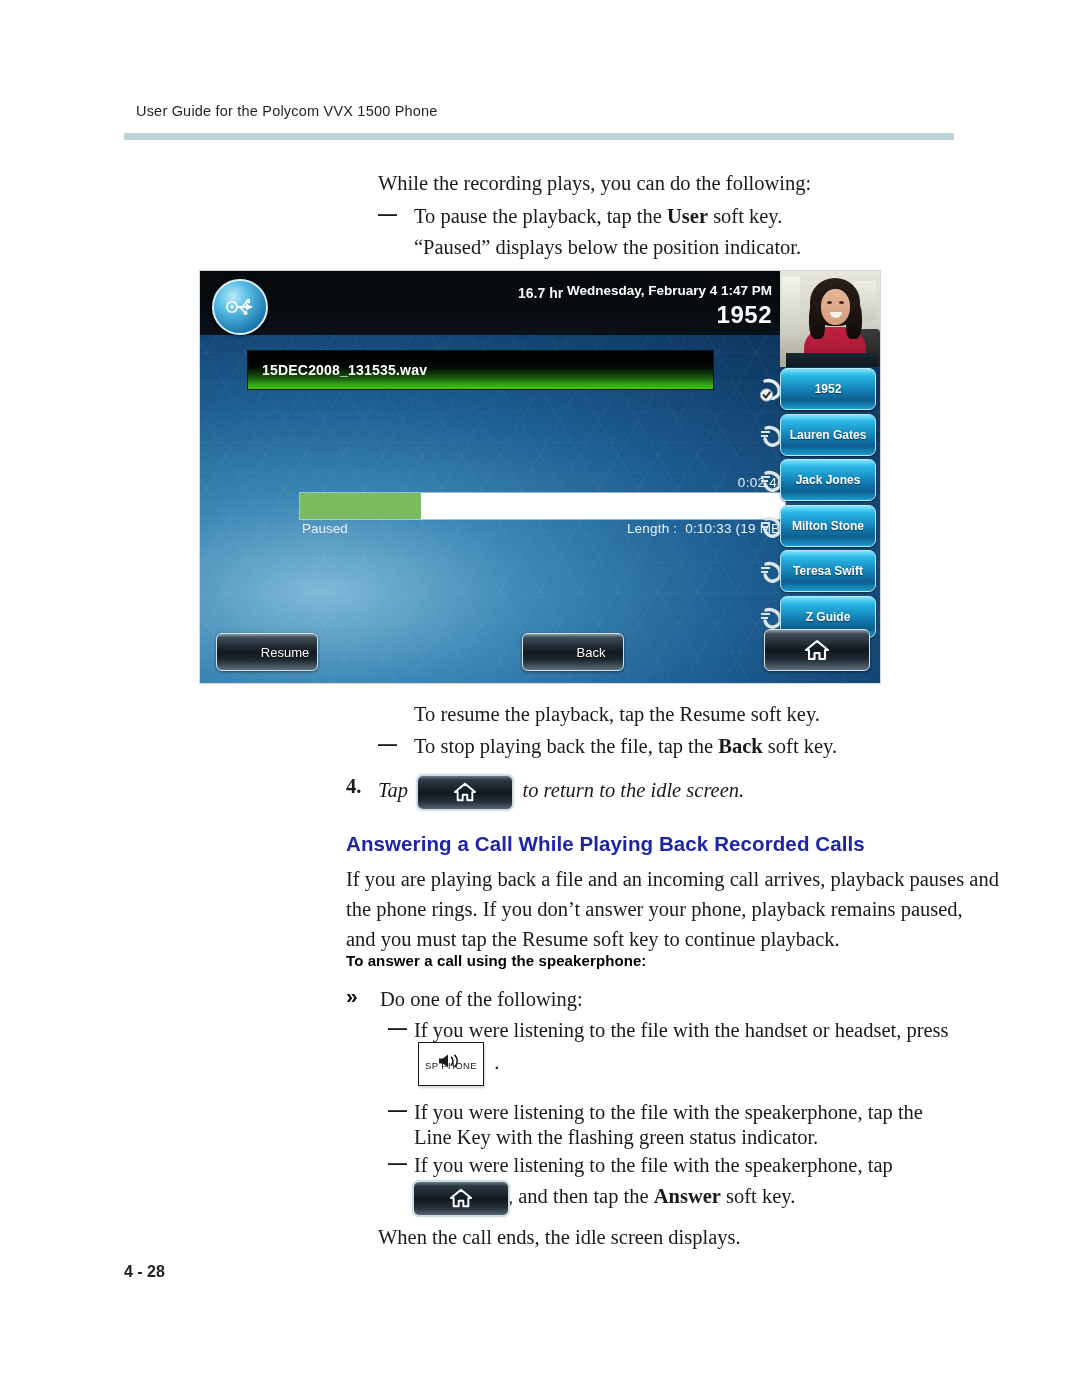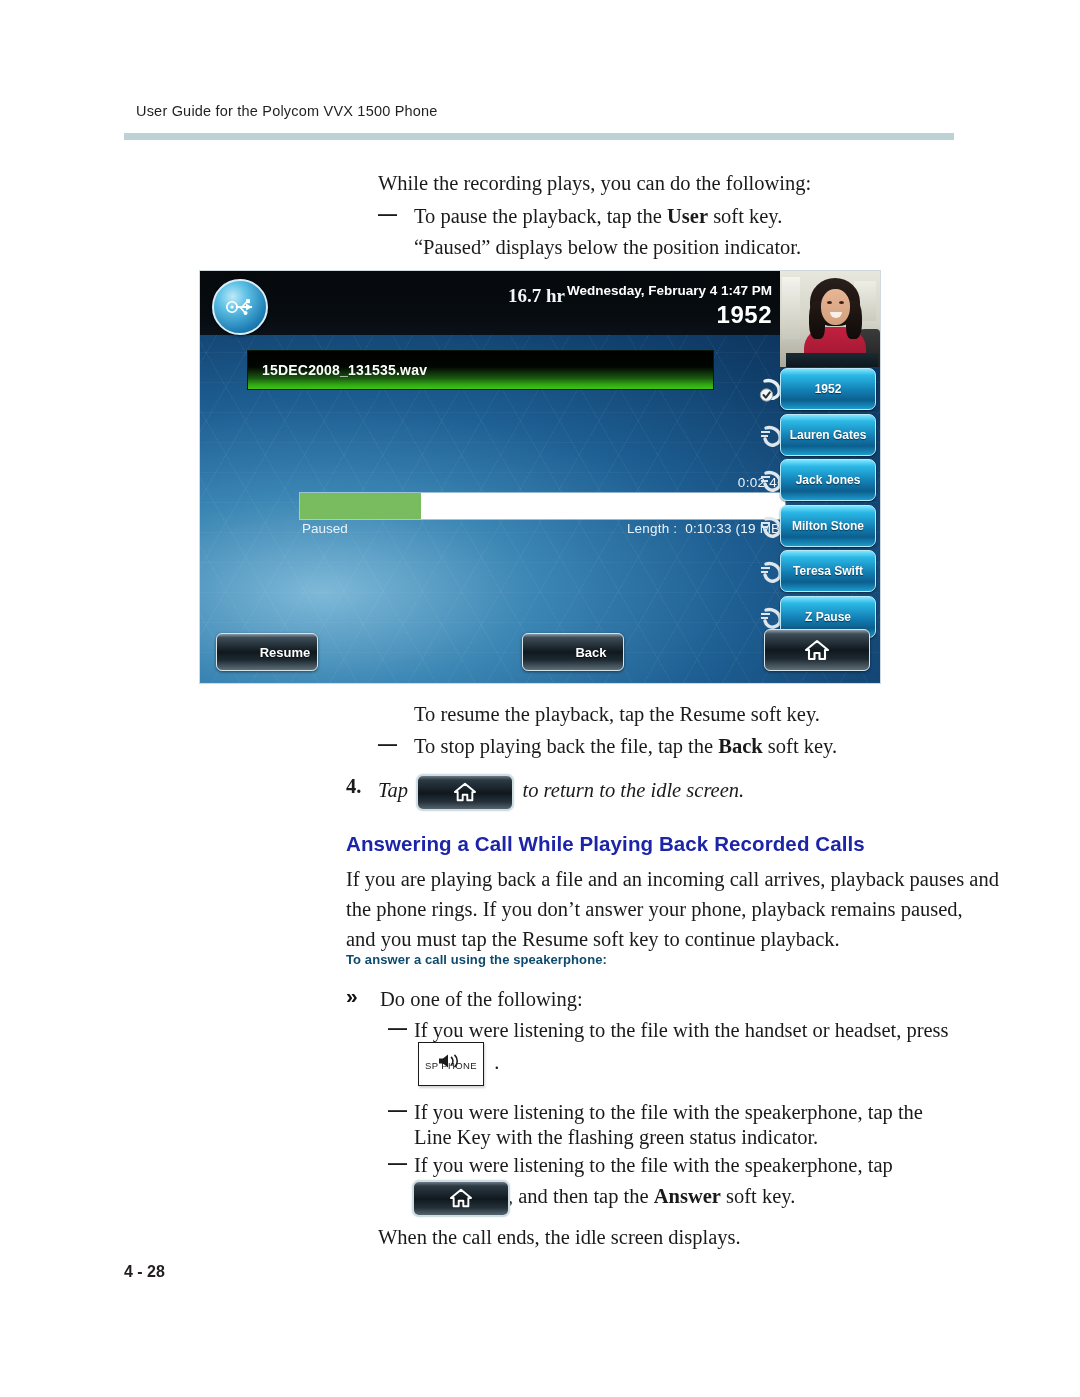--- a/index.html
+++ b/index.html
@@ -77,22 +77,22 @@
     font-family: "Liberation Sans", sans-serif;
     font-weight: bold;
     font-size: 20.5px;
     color: #1c24a8;
     letter-spacing: 0.1px;
   }
   .sub-title {
     position: absolute;
     font-family: "Liberation Sans", sans-serif;
     font-weight: bold;
-    font-size: 13px;
-    color: #0c4a6e;
+    font-size: 15px;
+    color: #000000;
     letter-spacing: 0.1px;
   }
 
   .footer-page {
     position: absolute;
     left: 124px;
     top: 1263px;
     font-family: "Liberation Sans", sans-serif;
     font-size: 16px;
     font-weight: bold;
@@ -163,23 +163,23 @@
   .usb-badge {
     position: absolute; left: 12px; top: 8px;
     width: 52px; height: 52px; border-radius: 50%;
     background: radial-gradient(circle at 36% 30%, #bfe9f8 0%, #5fc2e6 28%, #1f7fb5 70%, #0d4f7d 100%);
     border: 2px solid #d8eef8;
     box-shadow: 0 1px 3px rgba(0,0,0,0.6);
   }
   .usb-badge svg { position: absolute; left: 50%; top: 50%; transform: translate(-50%,-50%); }
 
   .batt-text {
-    position: absolute; left: 308px; top: 14px;
-    font-family: Liberation Serif, serif;
-    font-weight: bold; font-size: 19px; color: #f2f7fa;
+    position: absolute; left: 318px; top: 14px;
+    font-family: Liberation Sans, sans-serif;
+    font-weight: bold; font-size: 14px; color: #f2f7fa;
   }
   .datetime {
     position: absolute; right: 108px; top: 12px;
     font-family: "Liberation Sans", sans-serif;
     font-weight: bold; font-size: 13.5px; color: #ffffff;
     white-space: nowrap;
   }
   .ext-number {
     position: absolute; right: 108px; top: 30px;
     font-family: "Liberation Sans", sans-serif;
@@ -288,21 +288,21 @@
   .softkey {
     position: absolute;
     height: 36px; border-radius: 6px;
     background: linear-gradient(to bottom, #8b9aa4 0%, #3d4c56 10%, #10181e 50%, #1d2931 72%, #5e6d77 100%);
     border: 1.5px solid #d6e4ea;
     box-shadow: 0 1px 3px rgba(0,0,0,0.5);
     display: flex; align-items: center; justify-content: center;
   }
   .softkey span {
     font-family: "Liberation Sans", sans-serif;
-    font-weight: bold; font-size: 13px; color: #ffffff;
+    font-weight: normal; font-size: 13px; color: #ffffff;
     text-shadow: 0 1px 1px rgba(0,0,0,0.7);
     padding-left: 36px;
   }
   #sk-resume { left: 16px; top: 362px; width: 100px; }
   #sk-back   { left: 322px; top: 362px; width: 100px; }
   #sk-home   { right: 10px; top: 358px; width: 104px; height: 40px; }
 </style>
 </head>
 <body>
 
@@ -424,21 +424,21 @@
         </div>
     </div>
 
     <div class="linekey-row">
       <svg class="lk-icon" viewBox="0 0 30 30">
         <path d="M8 7 C14 5 21 9 22 15 C23 20 20 23 16 24 C12 25 8 22 7 18" fill="none" stroke="#dfe7ec" stroke-width="3.4" stroke-linecap="round"></path>
         <line x1="3" y1="11" x2="12" y2="11" stroke="#dfe7ec" stroke-width="2"></line>
         <line x1="3" y1="15" x2="10" y2="15" stroke="#dfe7ec" stroke-width="2"></line>
       </svg>
       <div class="linekey">
-          <span>Z Pause</span>
+          <span>Z Guide</span>
         </div>
     </div>
   </div>
 
   <div class="softkey" id="sk-resume">
       <span>Resume</span>
     </div>
   <div class="softkey" id="sk-back">
       <span>Back</span>
     </div>

